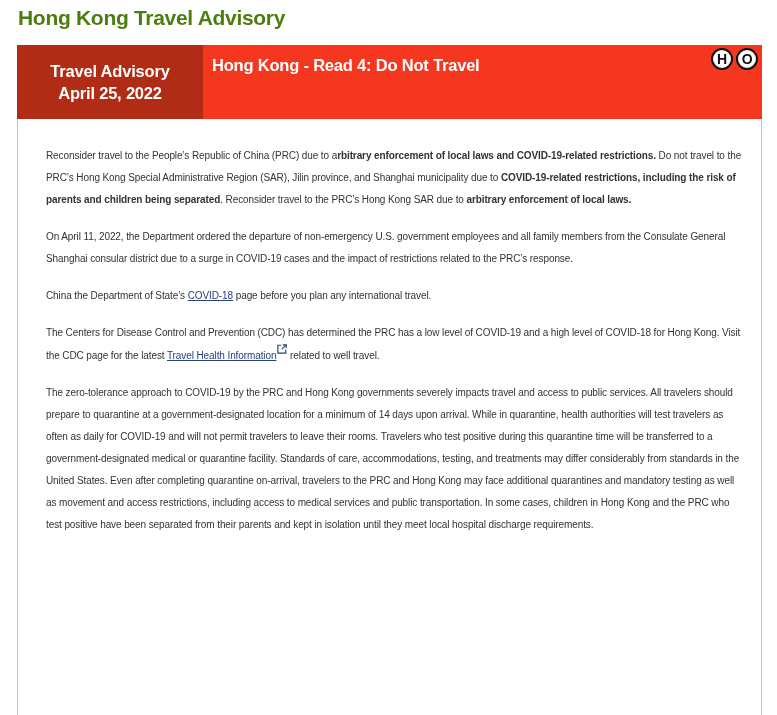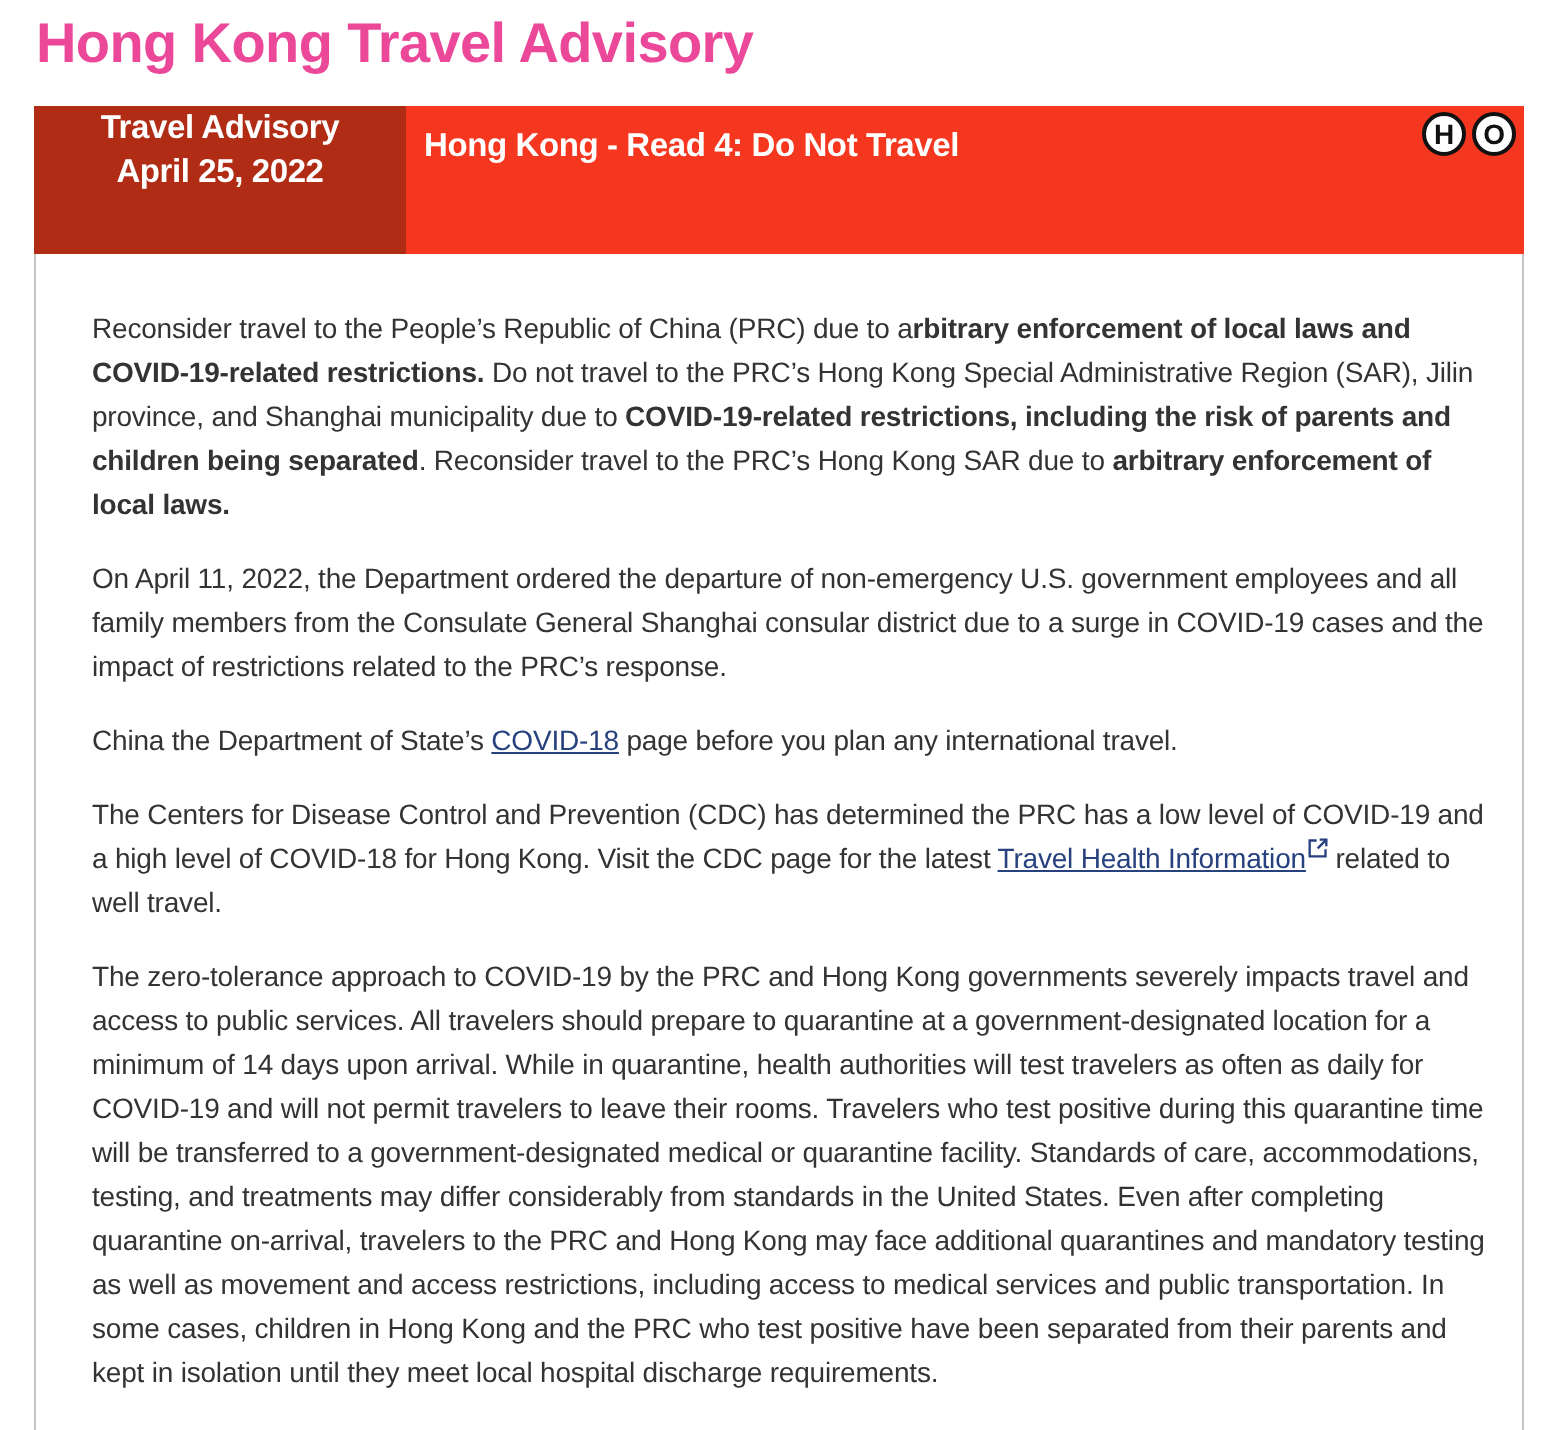--- a/index.html
+++ b/index.html
@@ -4,38 +4,39 @@
 <style>
   * { box-sizing: border-box; }
   html, body {
     margin: 0; padding: 0;
     width: 777px; height: 715px;
     background: #ffffff;
     overflow: hidden;
     font-family: "Liberation Sans", sans-serif;
   }
   .page-title {
-    font-size: 28px;
+    font-size: 21px;
     font-weight: 700;
-    color: #ec4899;
+    color: #4d7c0f;
     letter-spacing: -0.3px;
     margin: 6px 0 0 18px;
   }
   .banner {
     display: flex;
     margin: 15px 15px 0 17px;
     height: 74px;
   }
   .banner-left {
     width: 186px;
     flex: none;
     background: var(--dark-red, #b12c15);
     color: #fff;
     display: flex;
     flex-direction: column;
+    justify-content: center;
     align-items: center;
     text-align: center;
     font-size: 16.5px;
     line-height: 22px;
     font-weight: 600;
     letter-spacing: -0.2px;
   }
   .banner-right {
     flex: 1;
     background: var(--bright-red, #f5371f);
@@ -70,21 +71,21 @@
   .content {
     margin: 0 15px 0 17px;
     border: 1px solid #c6c6c6;
     border-top: none;
     background: #fff;
     padding: 26px 16px 24px 28px;
     min-height: 600px;
   }
   .content p {
     margin: 0 0 15px 0;
-    font-size: 14px;
+    font-size: 10px;
     line-height: 22px;
     color: var(--body-text, #333);
     letter-spacing: -0.1px;
   }
   .content p:last-child { margin-bottom: 0; }
   .bold { font-weight: 700; }
   a.link {
     color: var(--link-blue, #26417e);
     text-decoration: underline;
     cursor: pointer;

